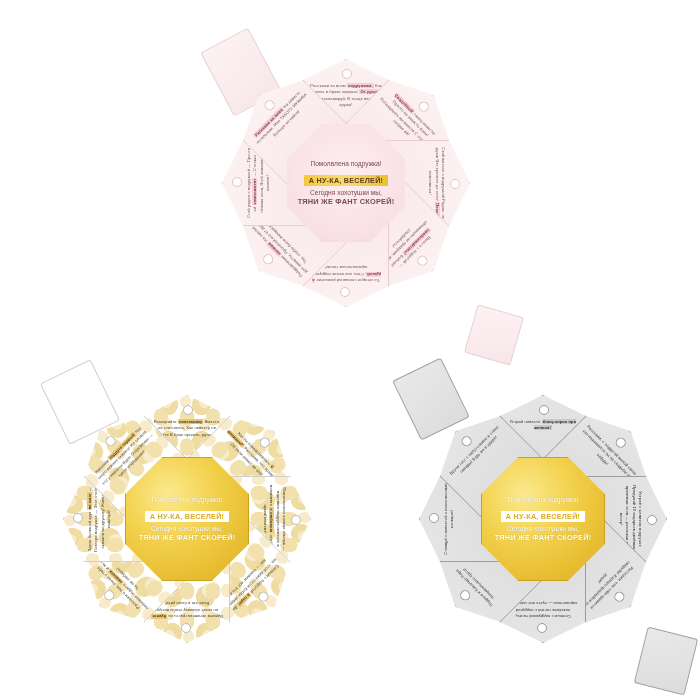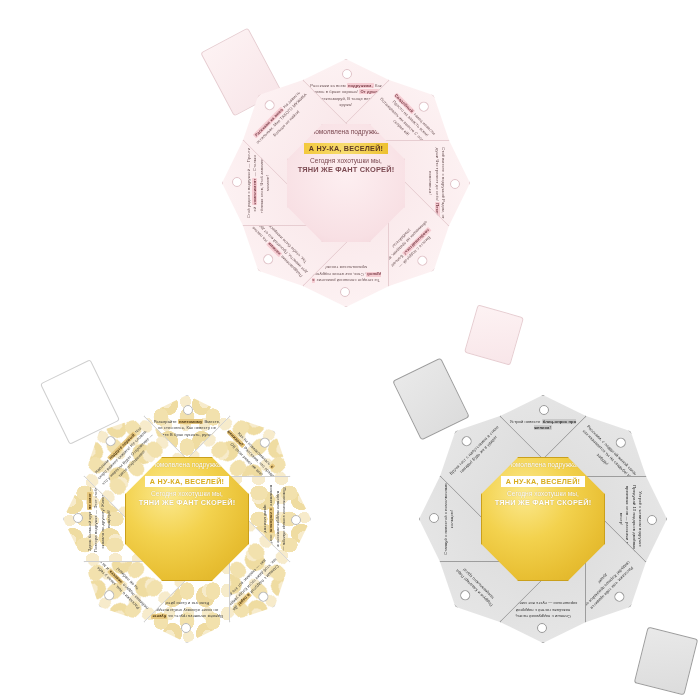--- a/index.html
+++ b/index.html
@@ -49,21 +49,21 @@
     margin-top:9px;
     letter-spacing:.1px;
   }
   .petal .ptext .hl{padding:0 1px;border-radius:1px;font-weight:bold;}
 
   
   .center{
     position:absolute;left:50%;top:50%;
     transform:translate(-50%,-50%);
     clip-path:polygon(30% 0%,70% 0%,100% 30%,100% 70%,70% 100%,30% 100%,0% 70%,0% 30%);
-    display:flex;align-items:flex-start;justify-content:center;
+    display:flex;align-items:center;justify-content:center;
     text-align:center;
   }
   .center .ctext{padding:4px;}
   .center .l1{font-size:6.6px;margin-bottom:2.2px;white-space:nowrap;}
   .center .l2{
     font-size:7.2px;font-weight:bold;letter-spacing:.25px;
     display:inline-block;padding:1px 5px;margin-bottom:2.6px;white-space:nowrap;
   }
   .center .l3{font-size:6.6px;margin-bottom:1.6px;white-space:nowrap;}
   .center .l4{font-size:7.4px;font-weight:bold;letter-spacing:.2px;white-space:nowrap;}

